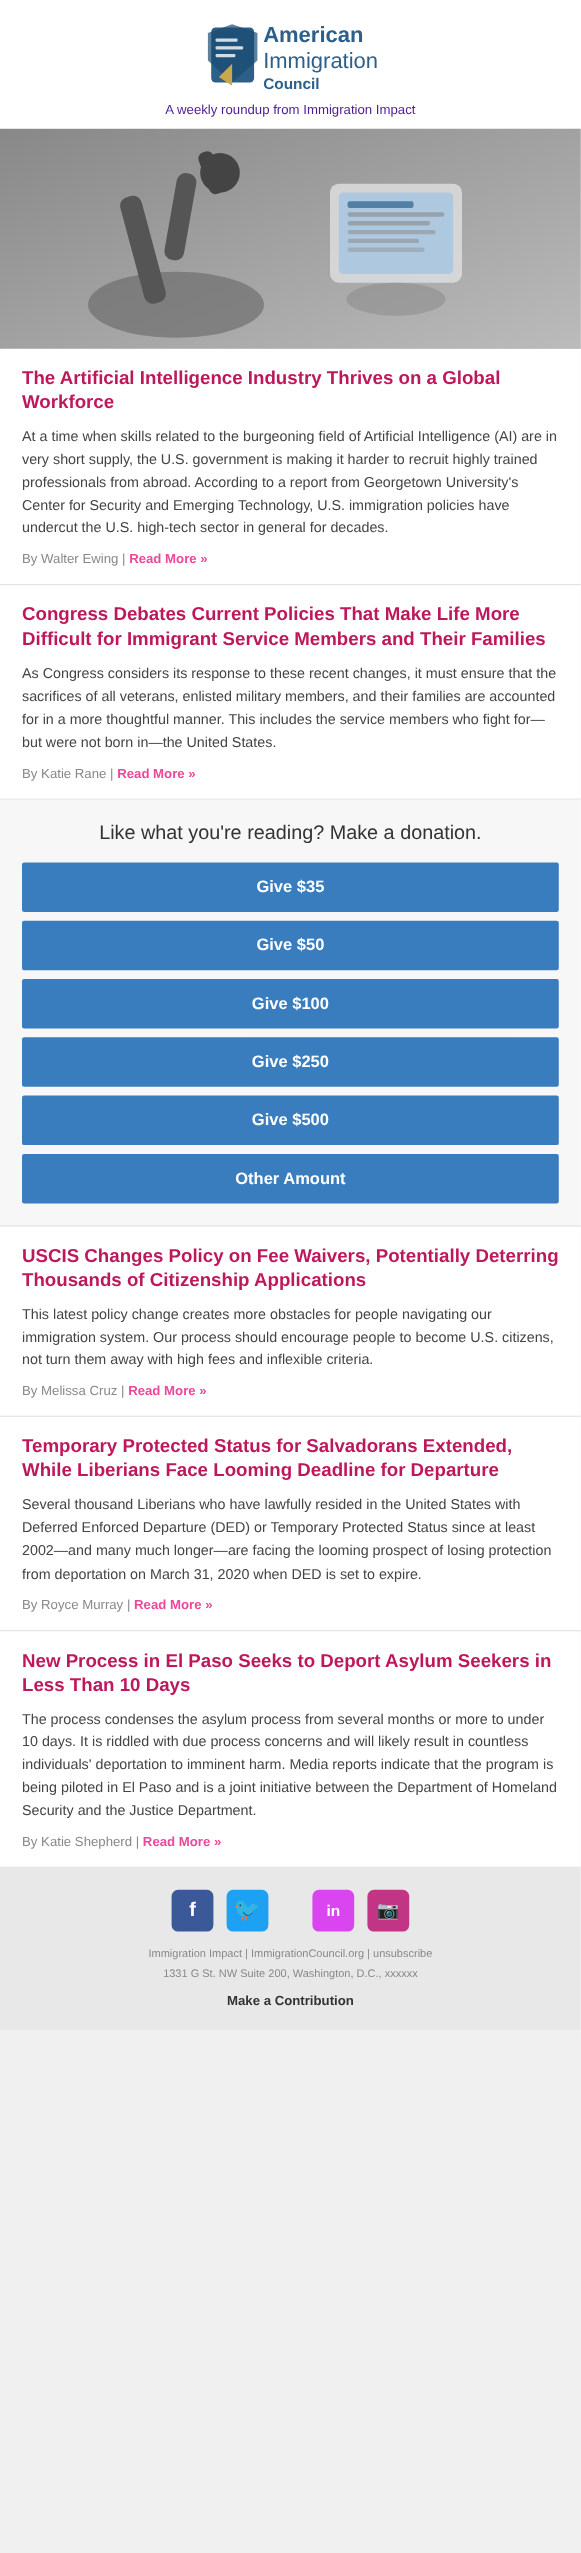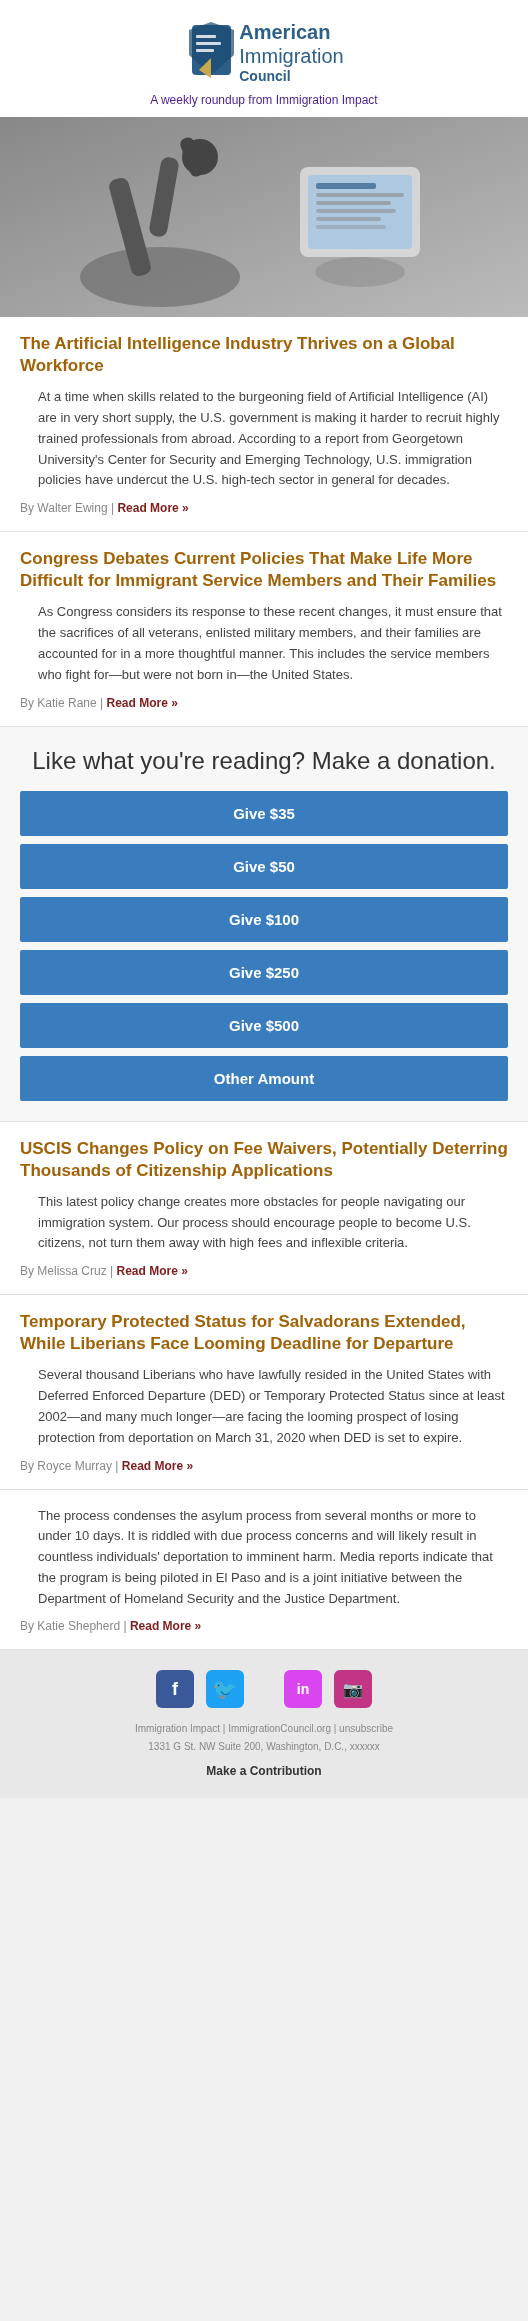--- a/index.html
+++ b/index.html
@@ -54,50 +54,49 @@
       width: 100%;
       height: 100%;
     }
     
     .article {
       padding: 16px 20px;
       border-bottom: 1px solid #e0e0e0;
     }
     .article h2 {
       font-size: 17px;
-      color: #a16207;
+      color: #be185d;
       margin-bottom: 10px;
       line-height: 1.3;
     }
     .article p {
       font-size: 13px;
       color: #444;
       line-height: 1.6;
       margin-bottom: 10px;
-      margin-left: 18px;
     }
     .article .byline {
       font-size: 12px;
       color: #888;
     }
     .article .byline a, .read-more {
-      color: #7f1d1d;
+      color: #ec4899;
       text-decoration: none;
       font-size: 12px;
       font-weight: bold;
     }
     
     .donation {
       background: #f7f7f7;
       padding: 20px;
       text-align: center;
       border-bottom: 1px solid #e0e0e0;
     }
     .donation h3 {
-      font-size: 24px;
+      font-size: 18px;
       color: #333;
       margin-bottom: 16px;
       font-weight: normal;
     }
     .donation-grid {
       display: grid;
       grid-template-columns: 1fr;
       gap: 8px;
     }
     .donate-btn {
@@ -248,20 +247,21 @@
   <div class="article">
     <h2>Temporary Protected Status for Salvadorans Extended, While Liberians Face Looming Deadline for Departure</h2>
     <p>Several thousand Liberians who have lawfully resided in the United States with Deferred Enforced Departure (DED) or Temporary Protected Status since at least 2002—and many much longer—are facing the looming prospect of losing protection from deportation on March 31, 2020 when DED is set to expire.</p>
     <div class="byline">
       <span>By Royce Murray</span> |
       <a href="#" class="read-more">Read More »</a>
     </div>
   </div>
 
   <div class="article">
+    <h2>New Process in El Paso Seeks to Deport Asylum Seekers in Less Than 10 Days</h2>
     <p>The process condenses the asylum process from several months or more to under 10 days. It is riddled with due process concerns and will likely result in countless individuals' deportation to imminent harm. Media reports indicate that the program is being piloted in El Paso and is a joint initiative between the Department of Homeland Security and the Justice Department.</p>
     <div class="byline">
       <span>By Katie Shepherd</span> |
       <a href="#" class="read-more">Read More »</a>
     </div>
   </div>
 
   <div class="footer-social">
     <div class="social-icons">
       <a href="#" class="social-icon fb">f</a>

